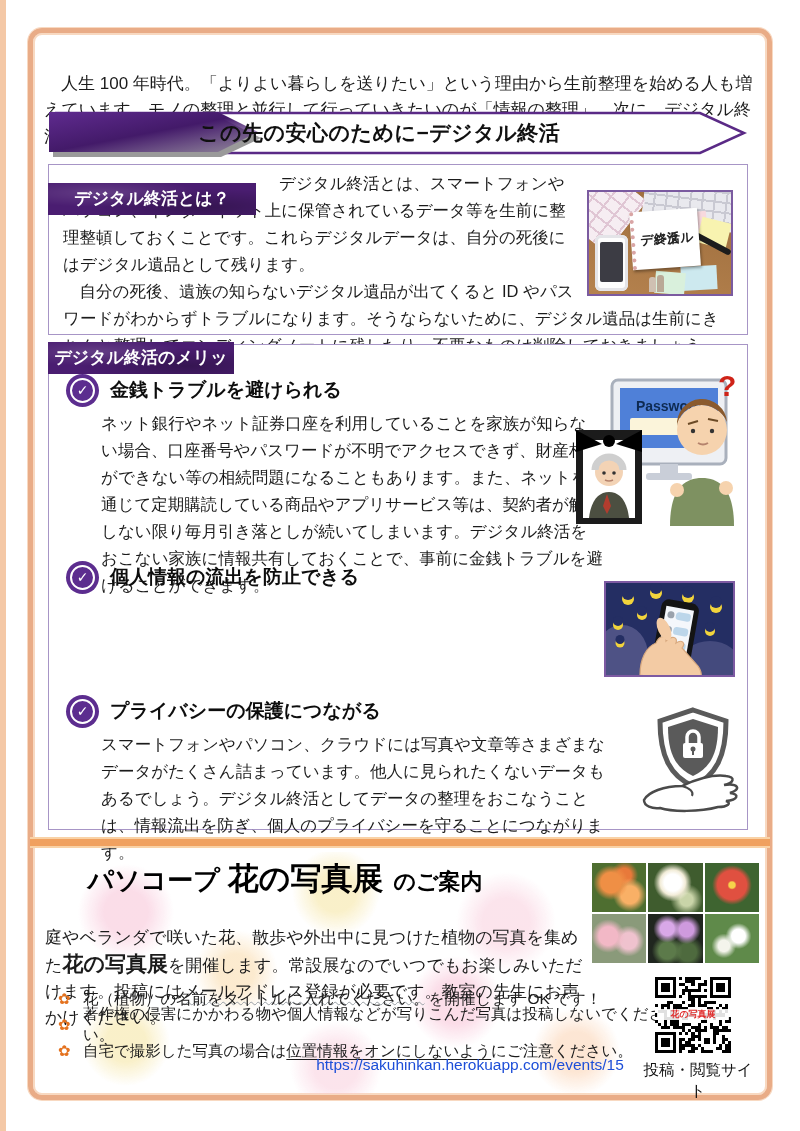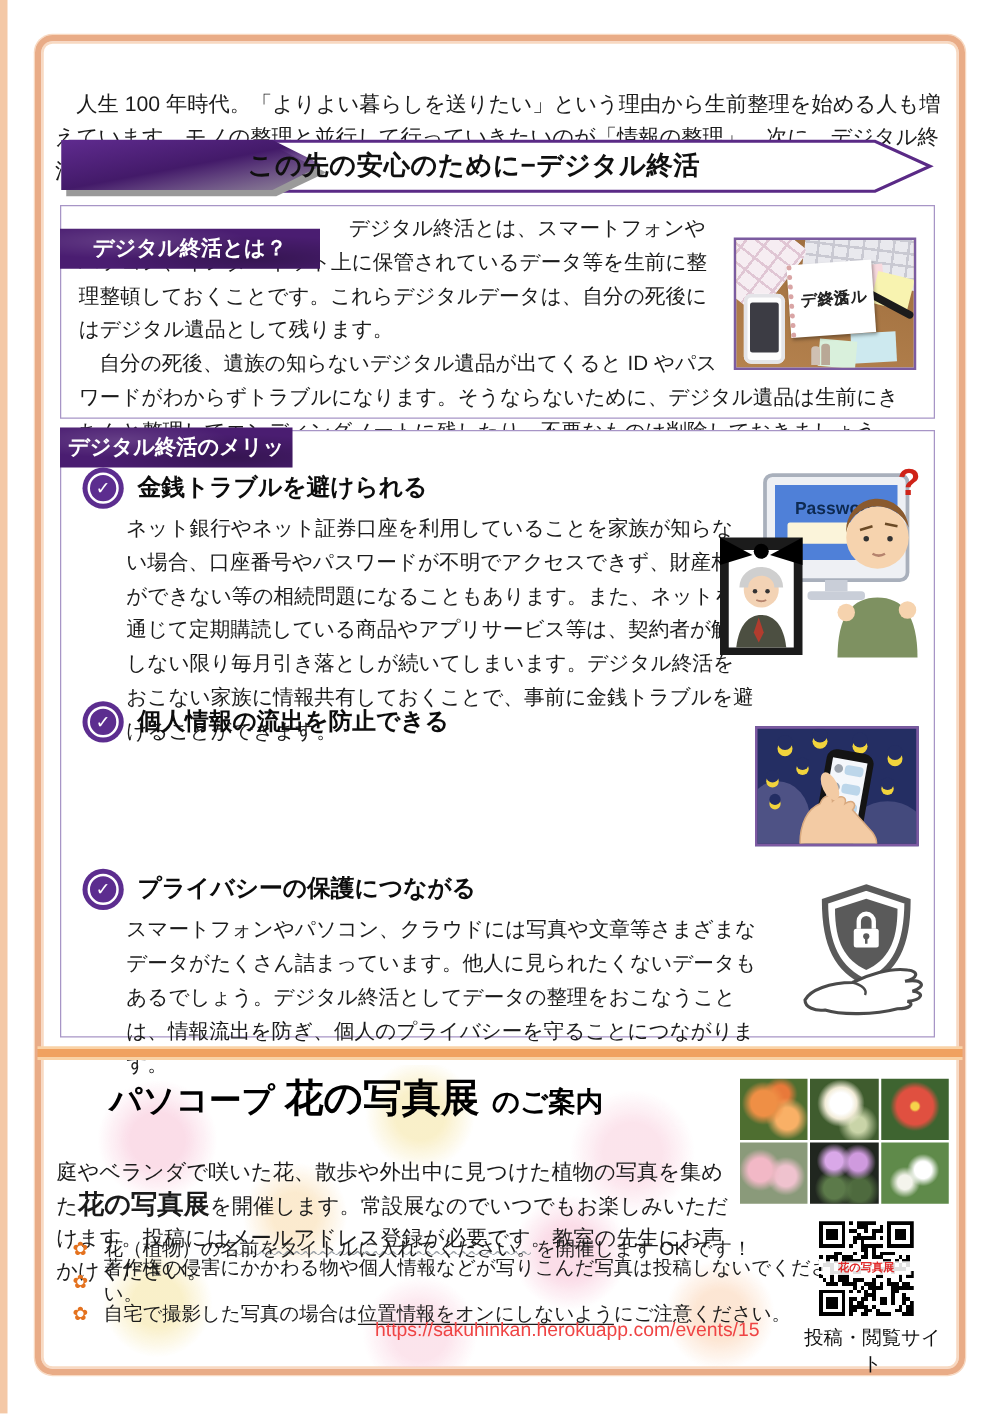--- a/index.html
+++ b/index.html
@@ -109,21 +109,21 @@
   .f5{background:radial-gradient(circle at 35% 30%, #d9a8e8 14%, transparent 28%),
                radial-gradient(circle at 70% 32%, #cf9ade 14%, transparent 28%),
                radial-gradient(circle at 35% 75%, #5c7a4a 16%, transparent 30%),
                radial-gradient(circle at 72% 78%, #4e6a3e 16%, transparent 30%),#20261f;}
   .f6{background:radial-gradient(circle at 62% 45%, #ffffff 16%, transparent 30%),
                radial-gradient(circle at 35% 65%, #f4f4ec 12%, transparent 26%),#5f8a4a;}
   .ex-p{position:absolute;left:45px;top:908px;width:548px;font-size:17px;line-height:26px;}
   .bullets{position:absolute;left:58px;top:986px;width:610px;}
   .bullet-row{display:flex;align-items:center;height:26px;font-size:15.5px;}
   .flb{color:#e4721f;font-size:15px;width:18px;flex:0 0 auto;margin-right:7px;}
-  .url-line{position:absolute;left:300px;top:1056px;width:340px;text-align:left;font-size:15.5px;color:#ef4444;}
+  .url-line{position:absolute;left:300px;top:1056px;width:340px;text-align:center;font-size:15.5px;color:#1d4ed8;}
   .qr{position:absolute;left:655px;top:977px;width:76px;height:76px;background:#fff;}
   .qr svg{display:block;}
   .qr-label{position:absolute;left:2px;right:2px;top:32px;text-align:center;font-size:9px;font-weight:700;
             color:#e02a2a;background:rgba(255,255,255,.88);line-height:11px;}
   .qr-caption{position:absolute;left:642px;top:1060px;width:112px;text-align:center;font-size:15.5px;color:#111;}
 </style>
 </head>
 <body>
 
 <div class="page">

